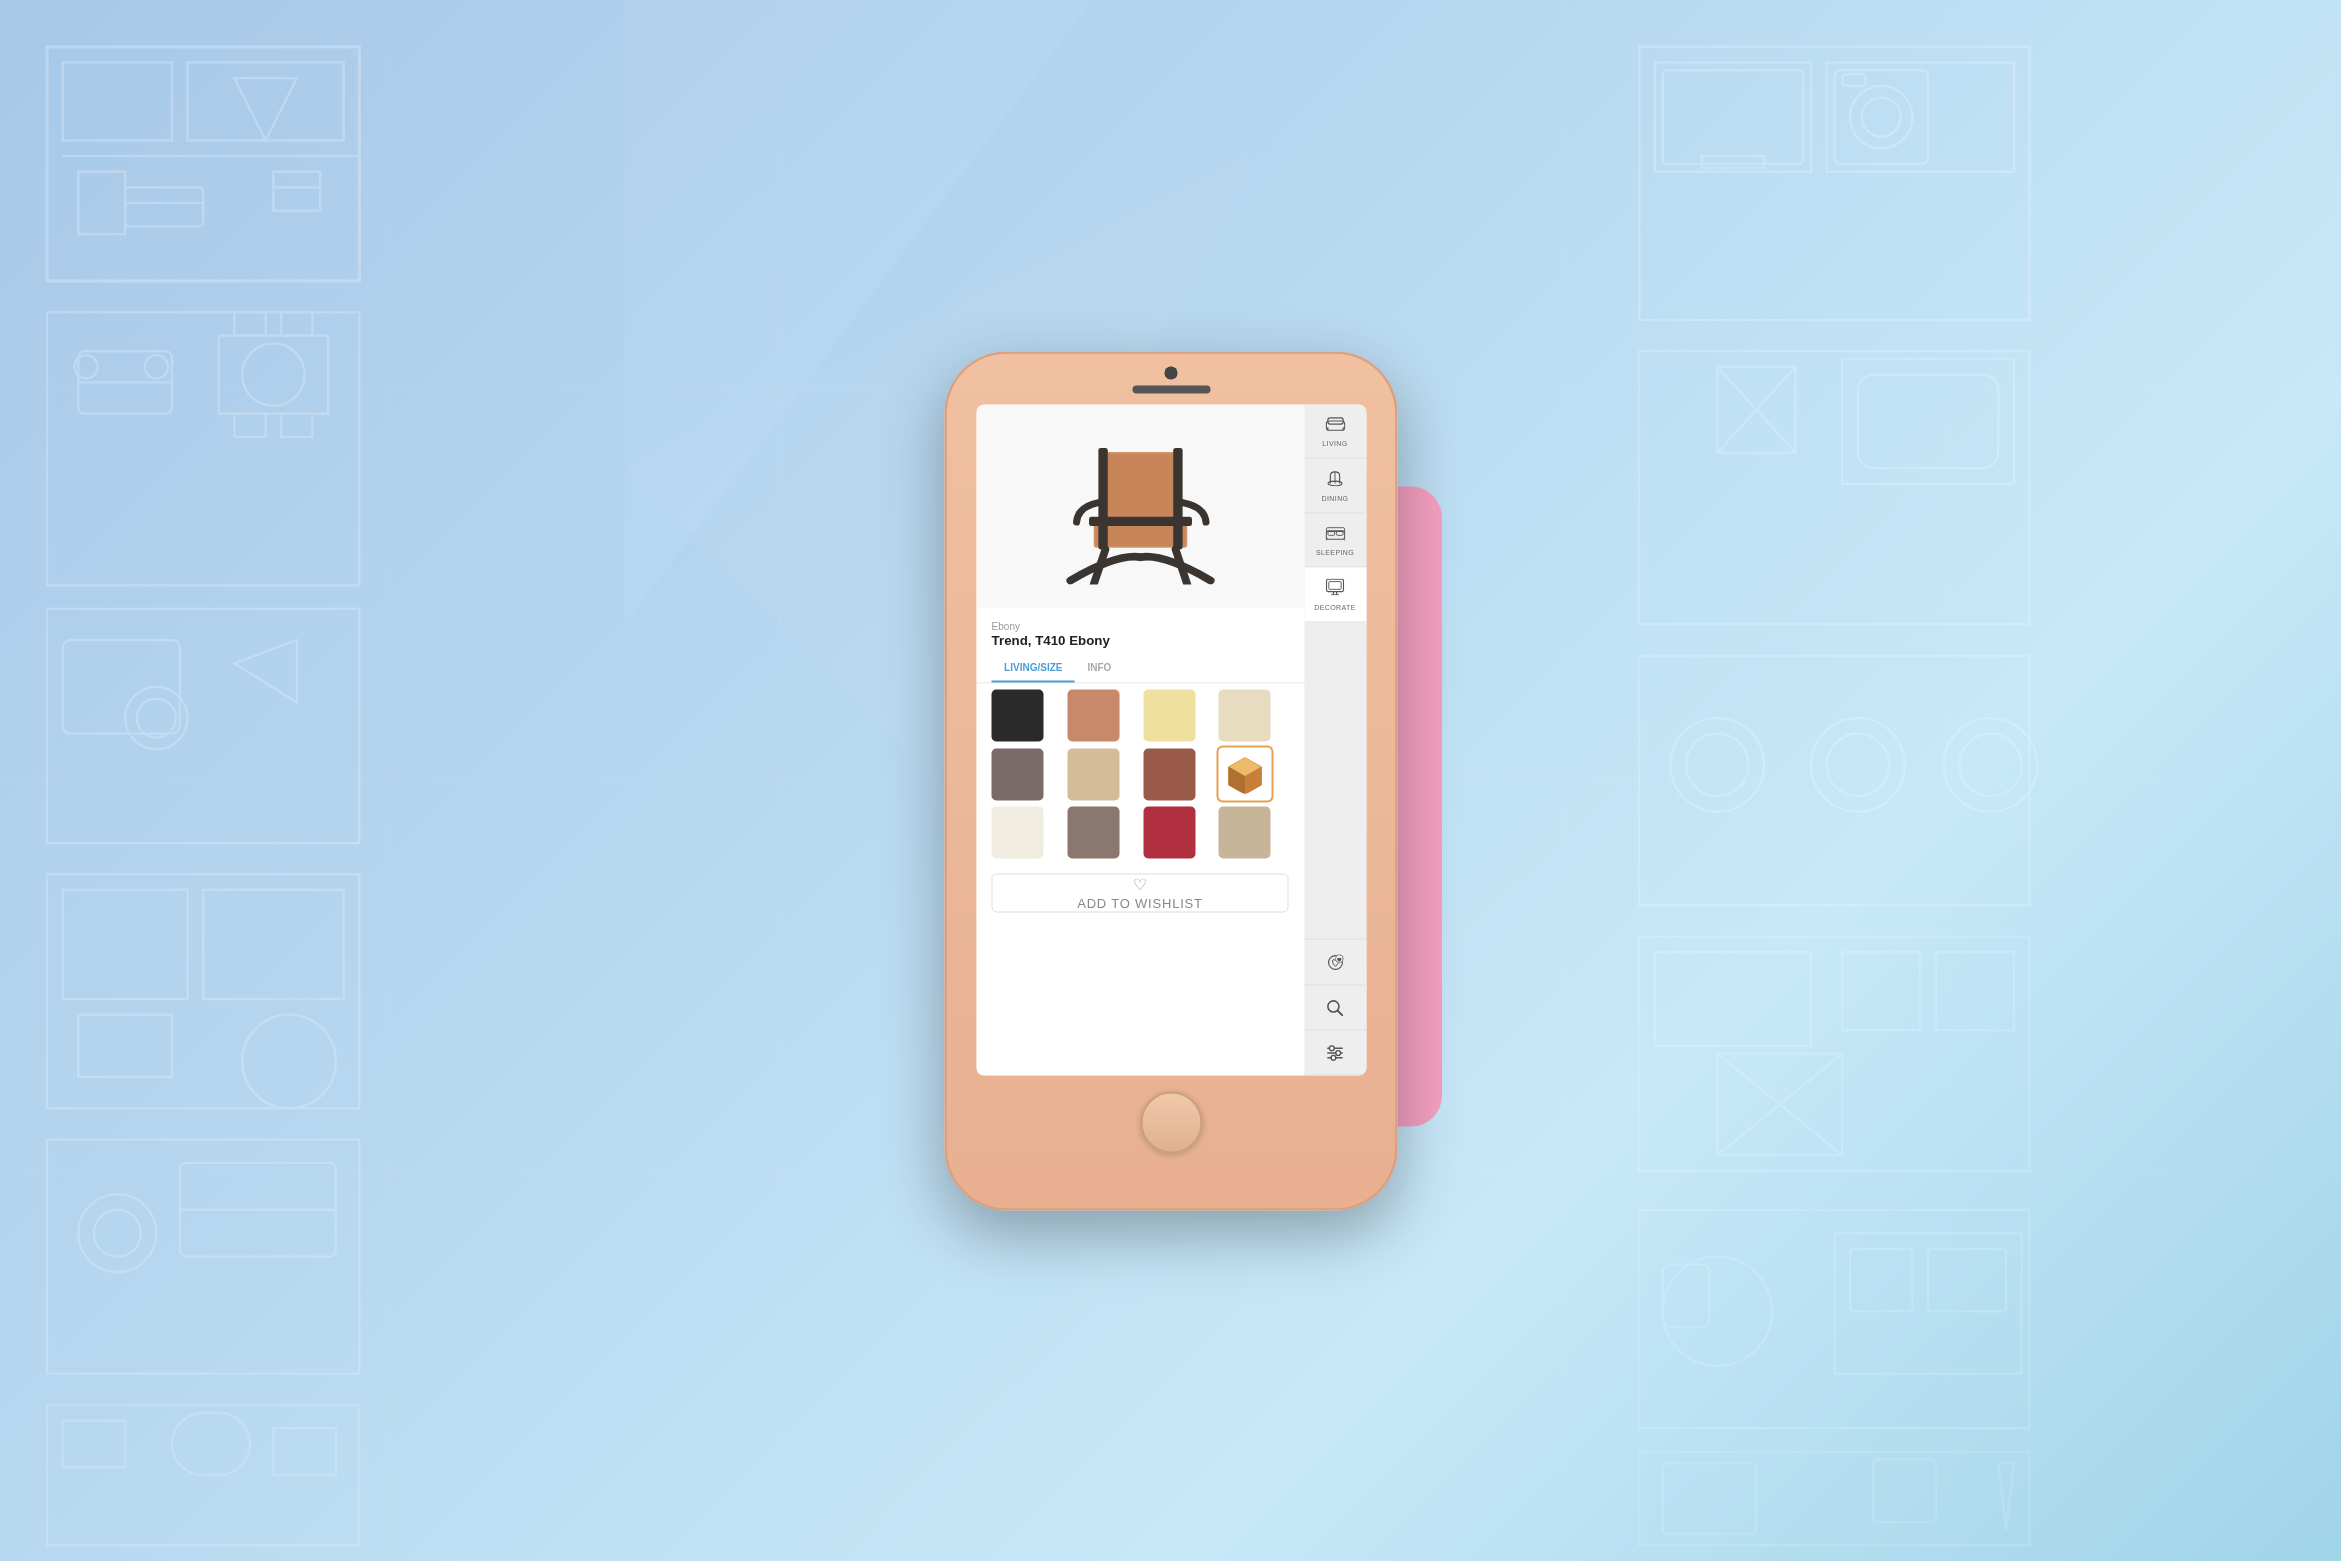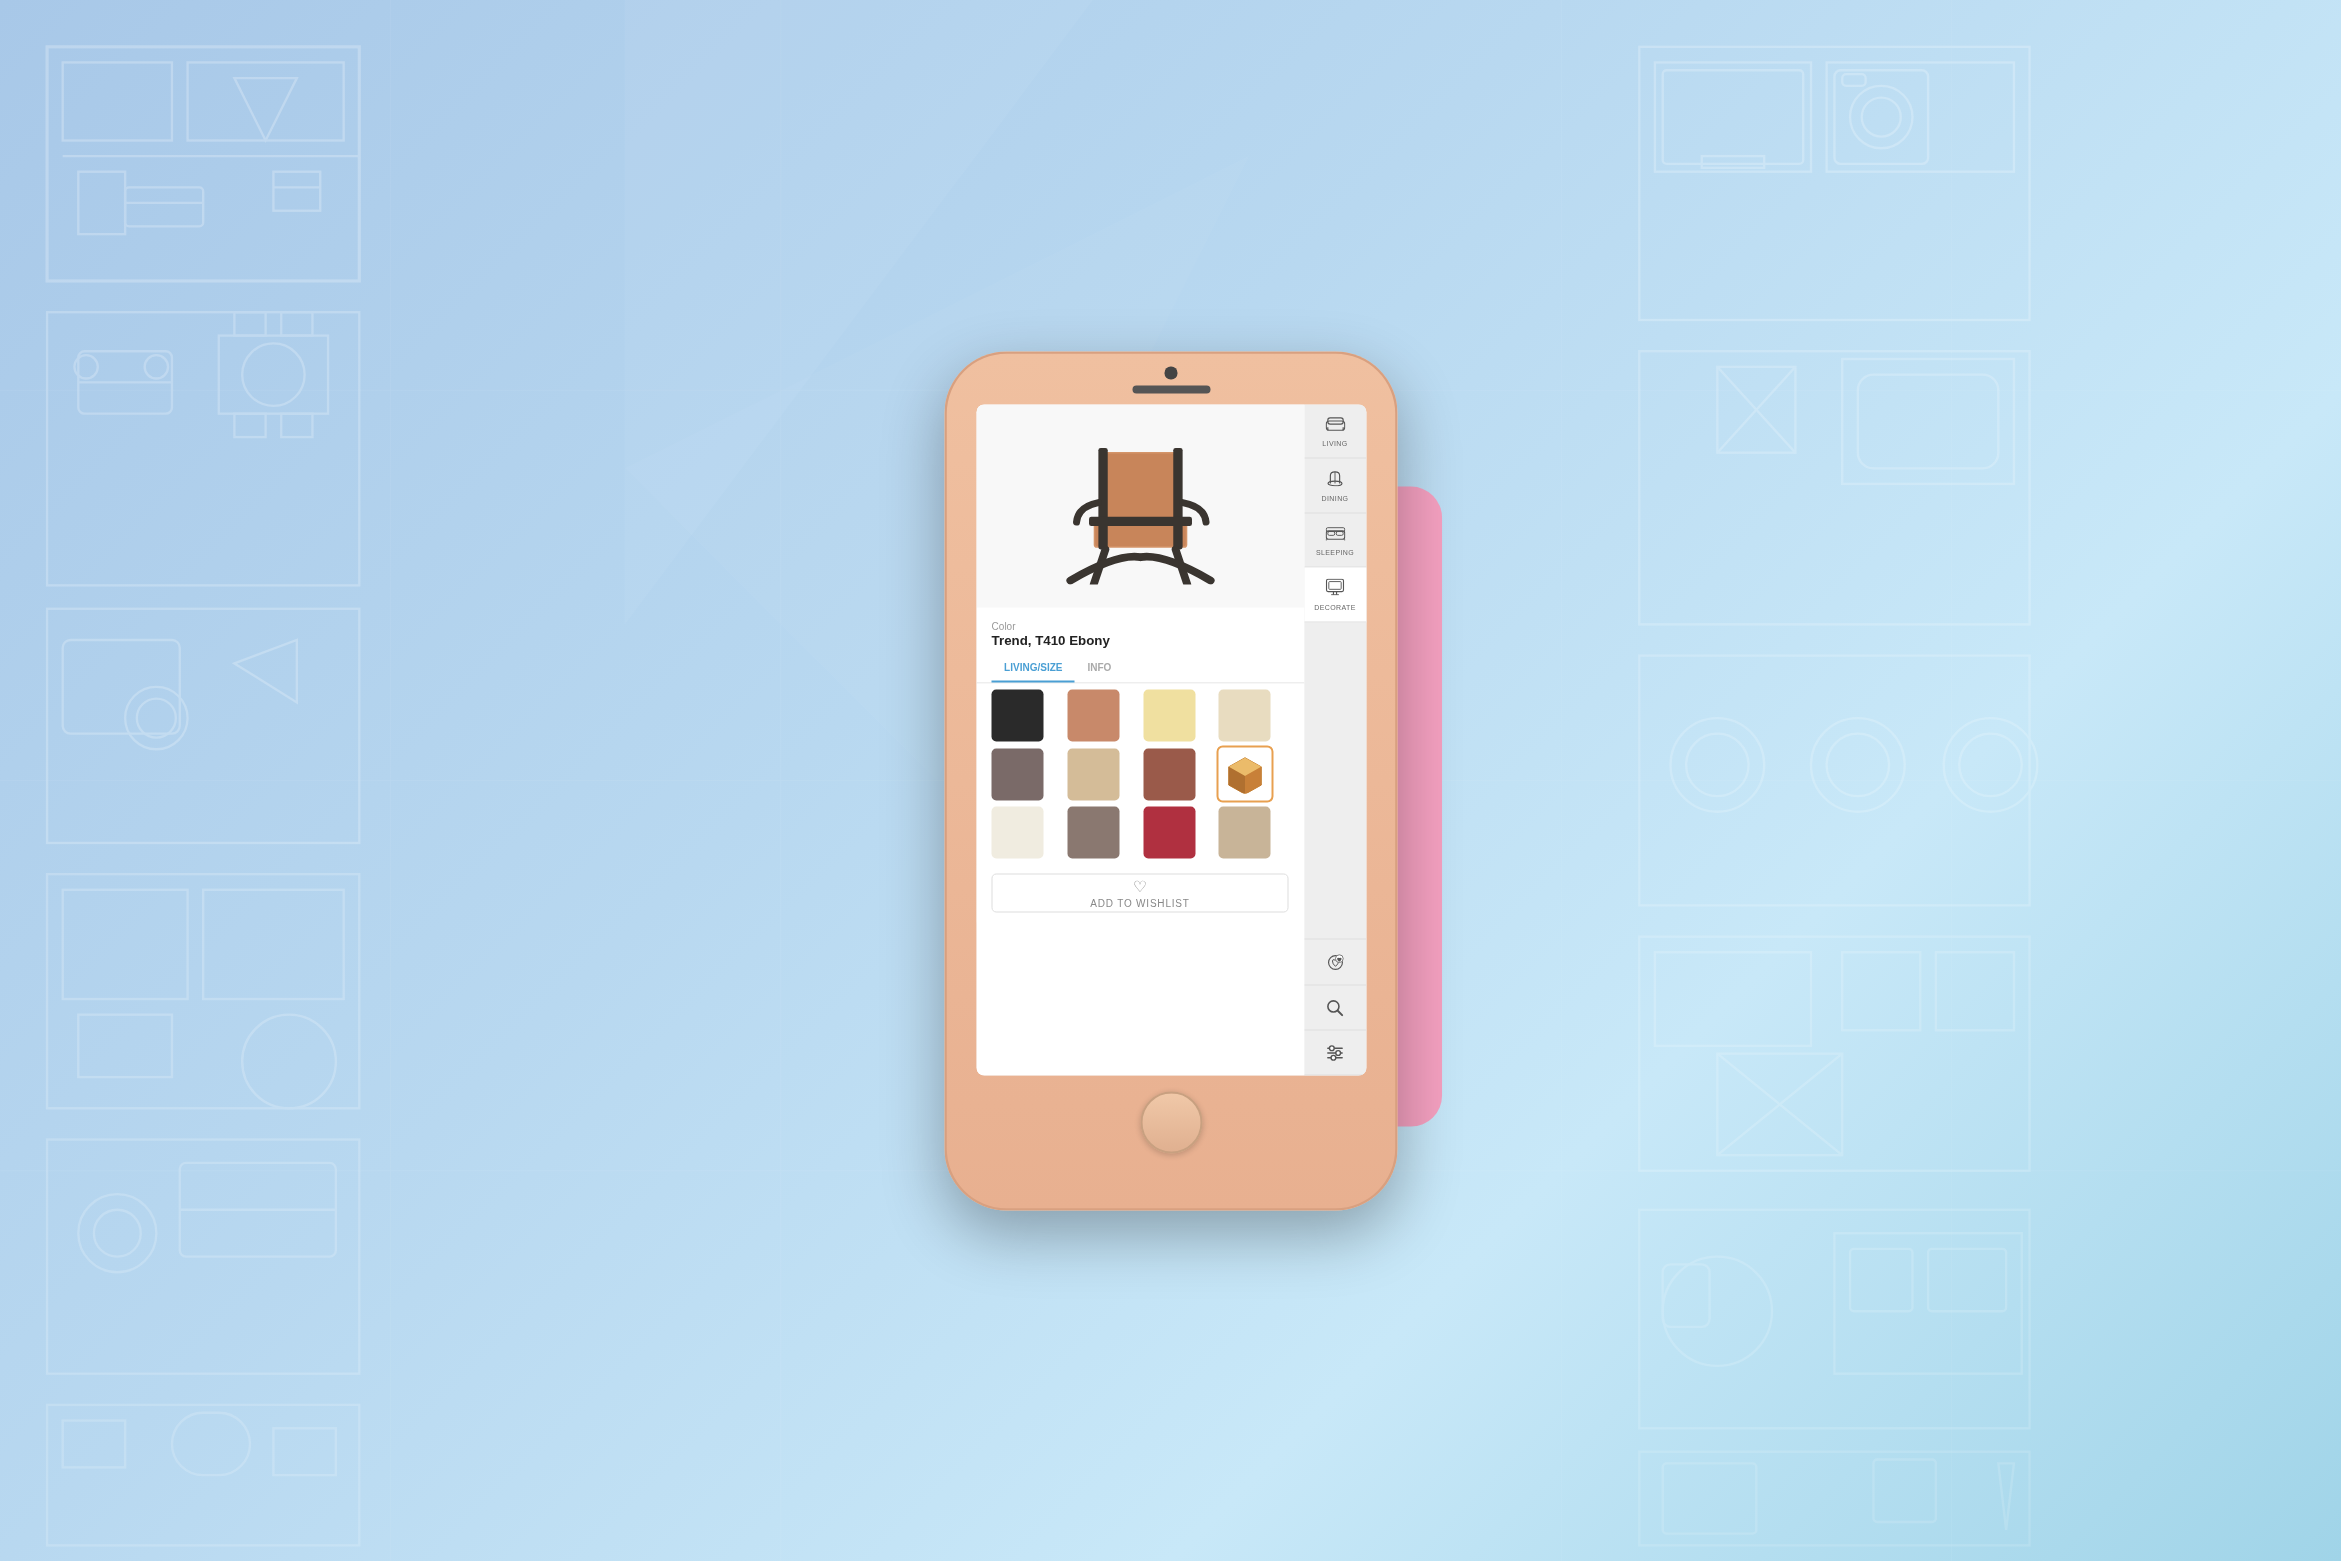--- a/index.html
+++ b/index.html
@@ -240,21 +240,21 @@
       cursor: pointer;
       background: #fff;
     }
 
     .wishlist-heart {
       font-size: 15.6px;
       color: #888;
     }
 
     .wishlist-label {
-      font-size: 10px;
+      font-size: 13px;
       color: #888;
       letter-spacing: 0.8px;
       text-transform: uppercase;
       margin-top: 1.6px;
     }
 
     
     .right-sidebar {
       width: 62px;
       background: #eeeeee;
@@ -510,21 +510,21 @@
             <line x1="155" y1="155" x2="170" y2="200" stroke="#3a3530" stroke-width="10" stroke-linecap="round"></line>
 
             <path d="M 20,195 Q 80,160 110,165 Q 140,160 200,195" stroke="#3a3530" stroke-width="10" fill="none" stroke-linecap="round"></path>
 
             <path d="M 56,95 Q 30,100 28,120" stroke="#3a3530" stroke-width="9" fill="none" stroke-linecap="round"></path>
             <path d="M 164,95 Q 192,100 194,120" stroke="#3a3530" stroke-width="9" fill="none" stroke-linecap="round"></path>
           </svg>
         </div>
 
         <div class="product-info">
-          <div class="color-label">Color</div>
+          <div class="color-label">Ebony</div>
           <div class="color-value">Trend, T410 Ebony</div>
         </div>
 
         <div class="tabs">
           <div class="tab active">LIVING/SIZE</div>
           <div class="tab inactive">INFO</div>
         </div>
 
 
         <div class="color-grid">

